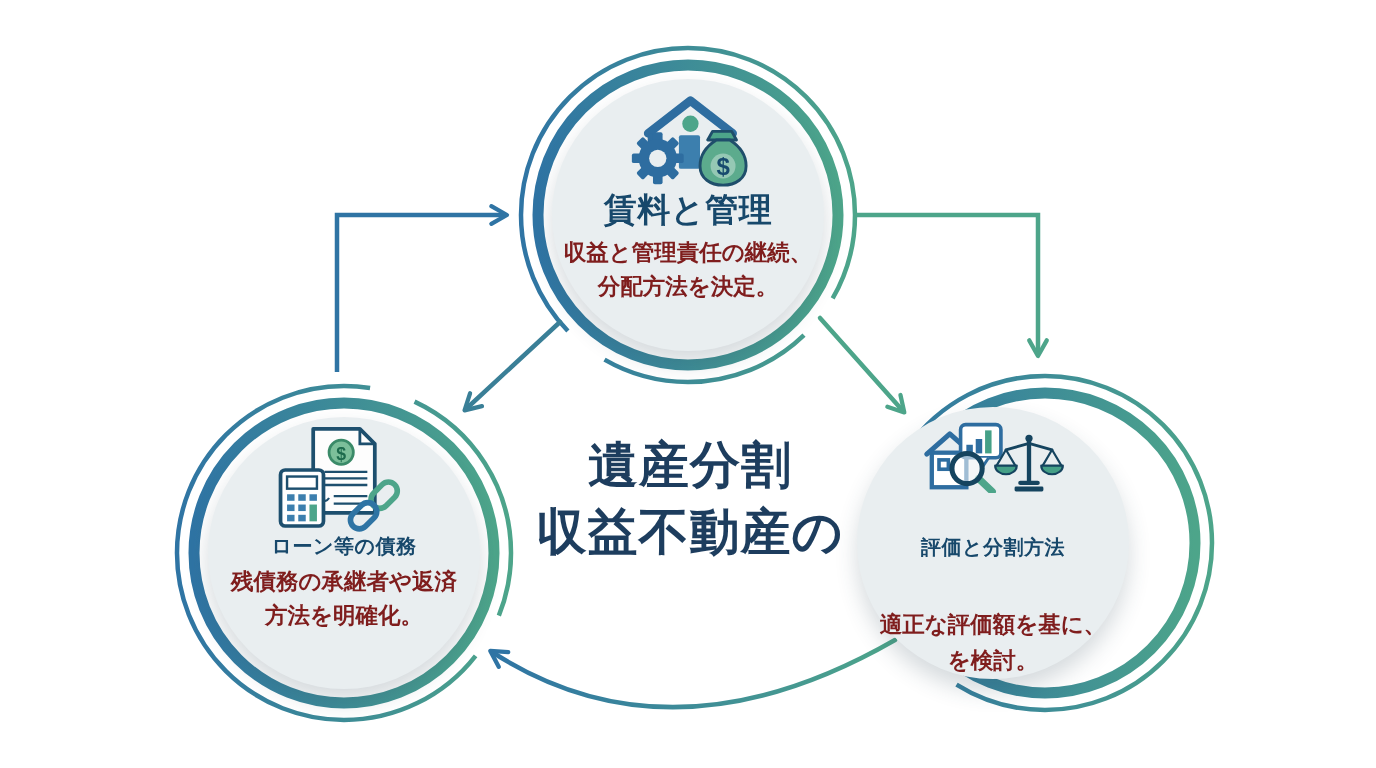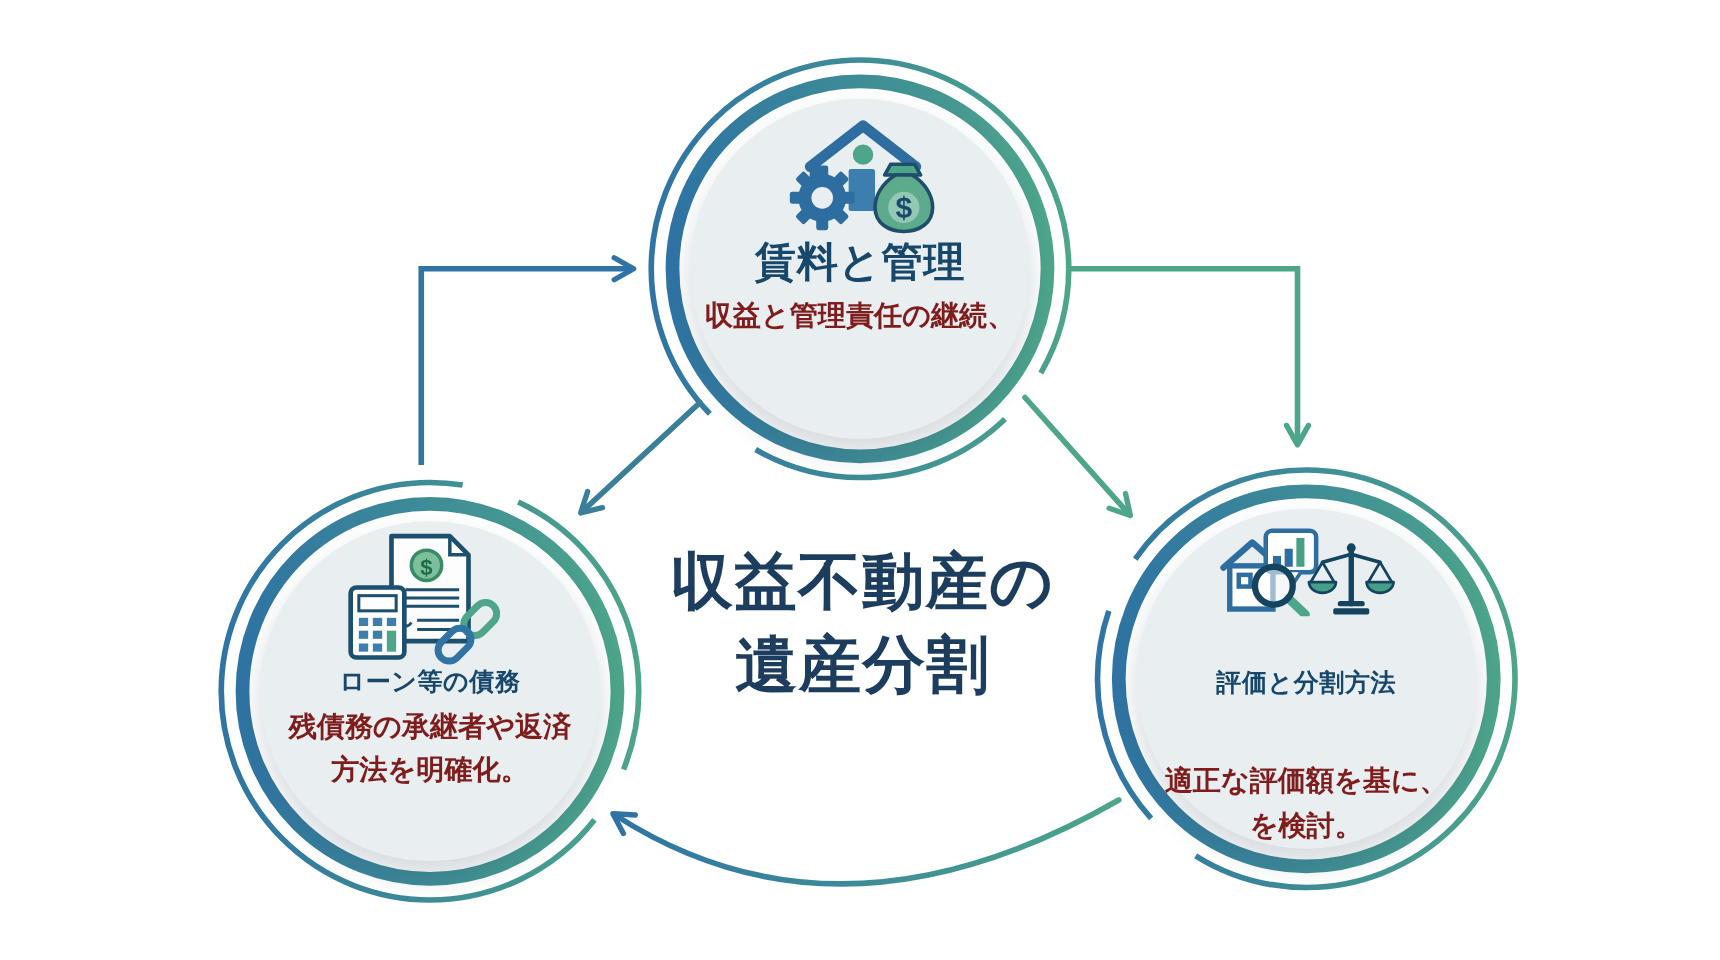--- a/index.html
+++ b/index.html
@@ -10,21 +10,21 @@
   .layer{position:absolute;left:0;top:0;}
   .node{
     position:absolute;width:272px;height:272px;border-radius:50%;
     background:#e9eef0;
     box-shadow:0 12px 22px rgba(45,70,85,0.20);
     display:flex;flex-direction:column;align-items:center;justify-content:flex-start;
     text-align:center;
   }
   .node-top{left:552px;top:79px;padding-top:14px;box-sizing:border-box;}
   .node-left{left:208px;top:417px;padding-top:4px;box-sizing:border-box;}
-  .node-right{left:909px;top:407px;padding-top:14px;box-sizing:border-box;gap:41px;}
+  .node-right{left:857px;top:407px;padding-top:14px;box-sizing:border-box;gap:41px;}
   .node-title{
     font-size:20px;font-weight:800;color:#17486b;line-height:1.15;
     white-space:nowrap;margin-top:2px;letter-spacing:0.5px;
   }
   .node-title.big{font-size:33px;}
   .node-desc{
     margin-top:7px;font-size:22.5px;font-weight:600;color:#7f1d1d;
     line-height:34px;white-space:nowrap;
   }
   .center-title{
@@ -108,20 +108,21 @@
       <g>
         <path d="M95 40 l20 0 l5 9 l-30 0 z" fill="#4da58a" stroke="#1f4e6b" stroke-width="3" stroke-linejoin="round"></path>
         <path d="M99 49 C88 56 82 66 82 76 C82 89 93 96 106 96 C119 96 130 89 130 76 C130 66 124 56 113 49 Z" fill="#5cab8d" stroke="#1f4e6b" stroke-width="3"></path>
         <circle cx="106" cy="76" r="13" fill="rgba(255,255,255,0.35)"></circle>
         <text x="106" y="85" text-anchor="middle" font-size="25" font-weight="800" fill="#174a6e">$</text>
       </g>
     </svg>
     <div class="node-title big">賃料と管理</div>
     <div class="node-desc">
       <div>収益と管理責任の継続、</div>
+      <div>分配方法を決定。</div>
     </div>
   </div>
 
   <div class="node node-left">
     <svg class="icon-svg" width="140" height="112" viewBox="0 0 150 115">
       <g>
         <path d="M42 6 H92 L108 22 V96 H42 Z" fill="#fdfdfd" stroke="#1d4f6e" stroke-width="4" stroke-linejoin="round"></path>
         <path d="M92 6 V22 H108" fill="none" stroke="#1d4f6e" stroke-width="3"></path>
         <circle cx="72" cy="31" r="13" fill="#7cbf9a" stroke="#3a8a68" stroke-width="3"></circle>
         <text x="72" y="39" text-anchor="middle" font-size="19" font-weight="800" fill="#1d6b4d">$</text>
@@ -186,17 +187,17 @@
       </g>
     </svg>
     <div class="node-title">評価と分割方法</div>
     <div class="node-desc" style="line-height:36px;">
       <div>適正な評価額を基に、</div>
       <div>を検討。</div>
     </div>
   </div>
 
   <div class="center-title">
+    <div>遺産分割</div>
     <div>収益不動産の</div>
-    <div>遺産分割</div>
   </div>
 
 </div>
 
 </body></html>

